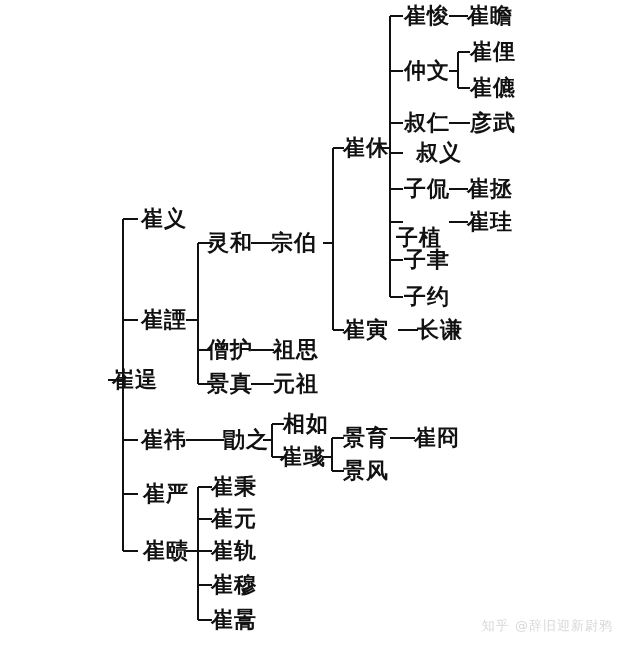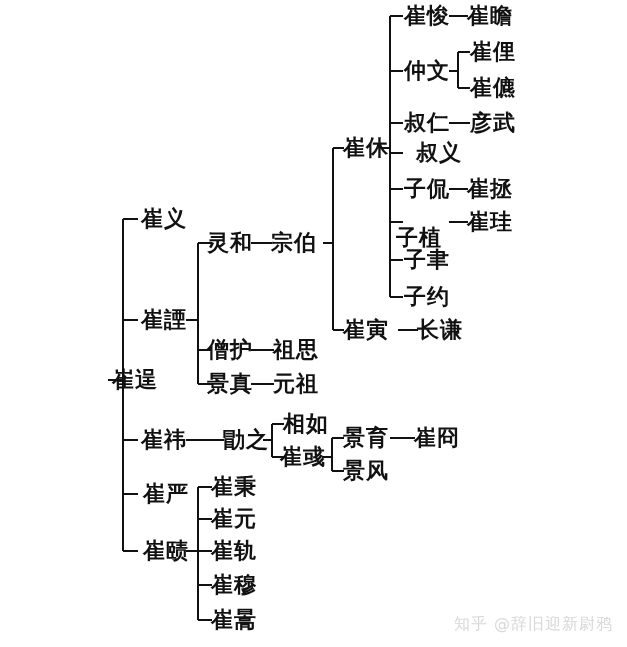--- a/index.html
+++ b/index.html
@@ -30,21 +30,21 @@
     color: #111111;
     letter-spacing: 1px;
     white-space: nowrap;
     line-height: 1;
     transform: translateY(-50%);
   }
   .watermark {
     position: absolute;
     right: 14px;
     bottom: 12px;
-    font-size: 16px;
+    font-size: 13px;
     color: #d8d8d8;
     font-family: "DejaVu Sans", "Liberation Sans", sans-serif;
     white-space: nowrap;
     letter-spacing: 1px;
     user-select: none;
   }
   .connector {
     stroke: #111111;
     fill: none;
     shape-rendering: crispEdges;

